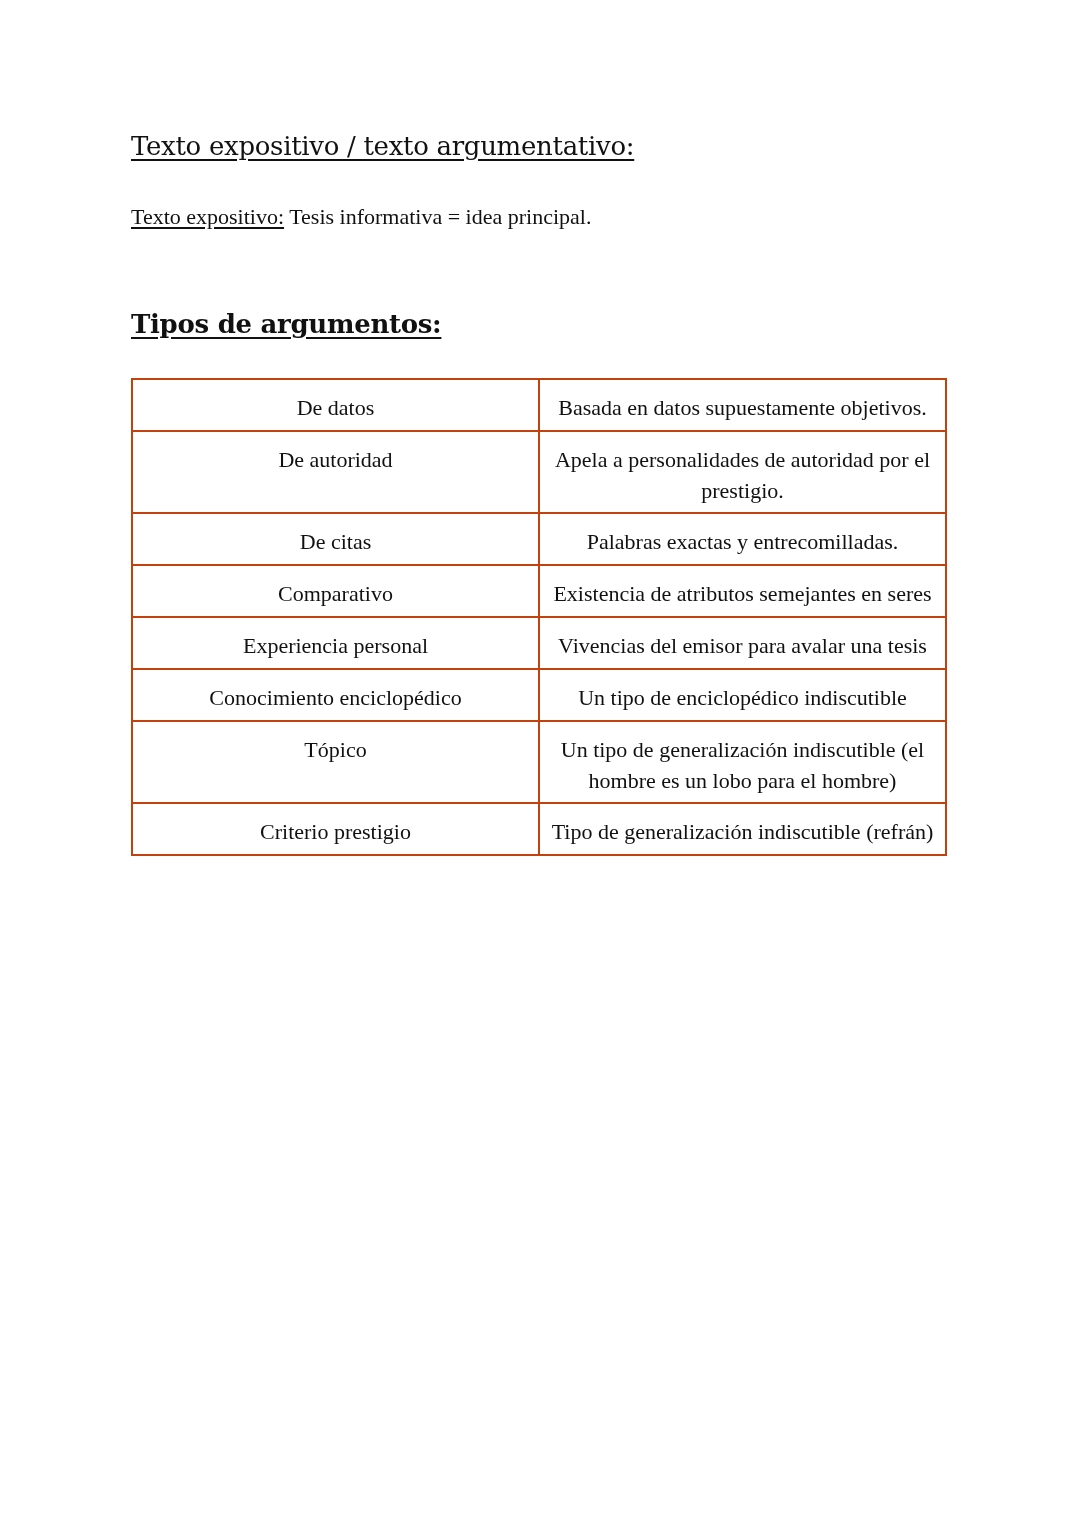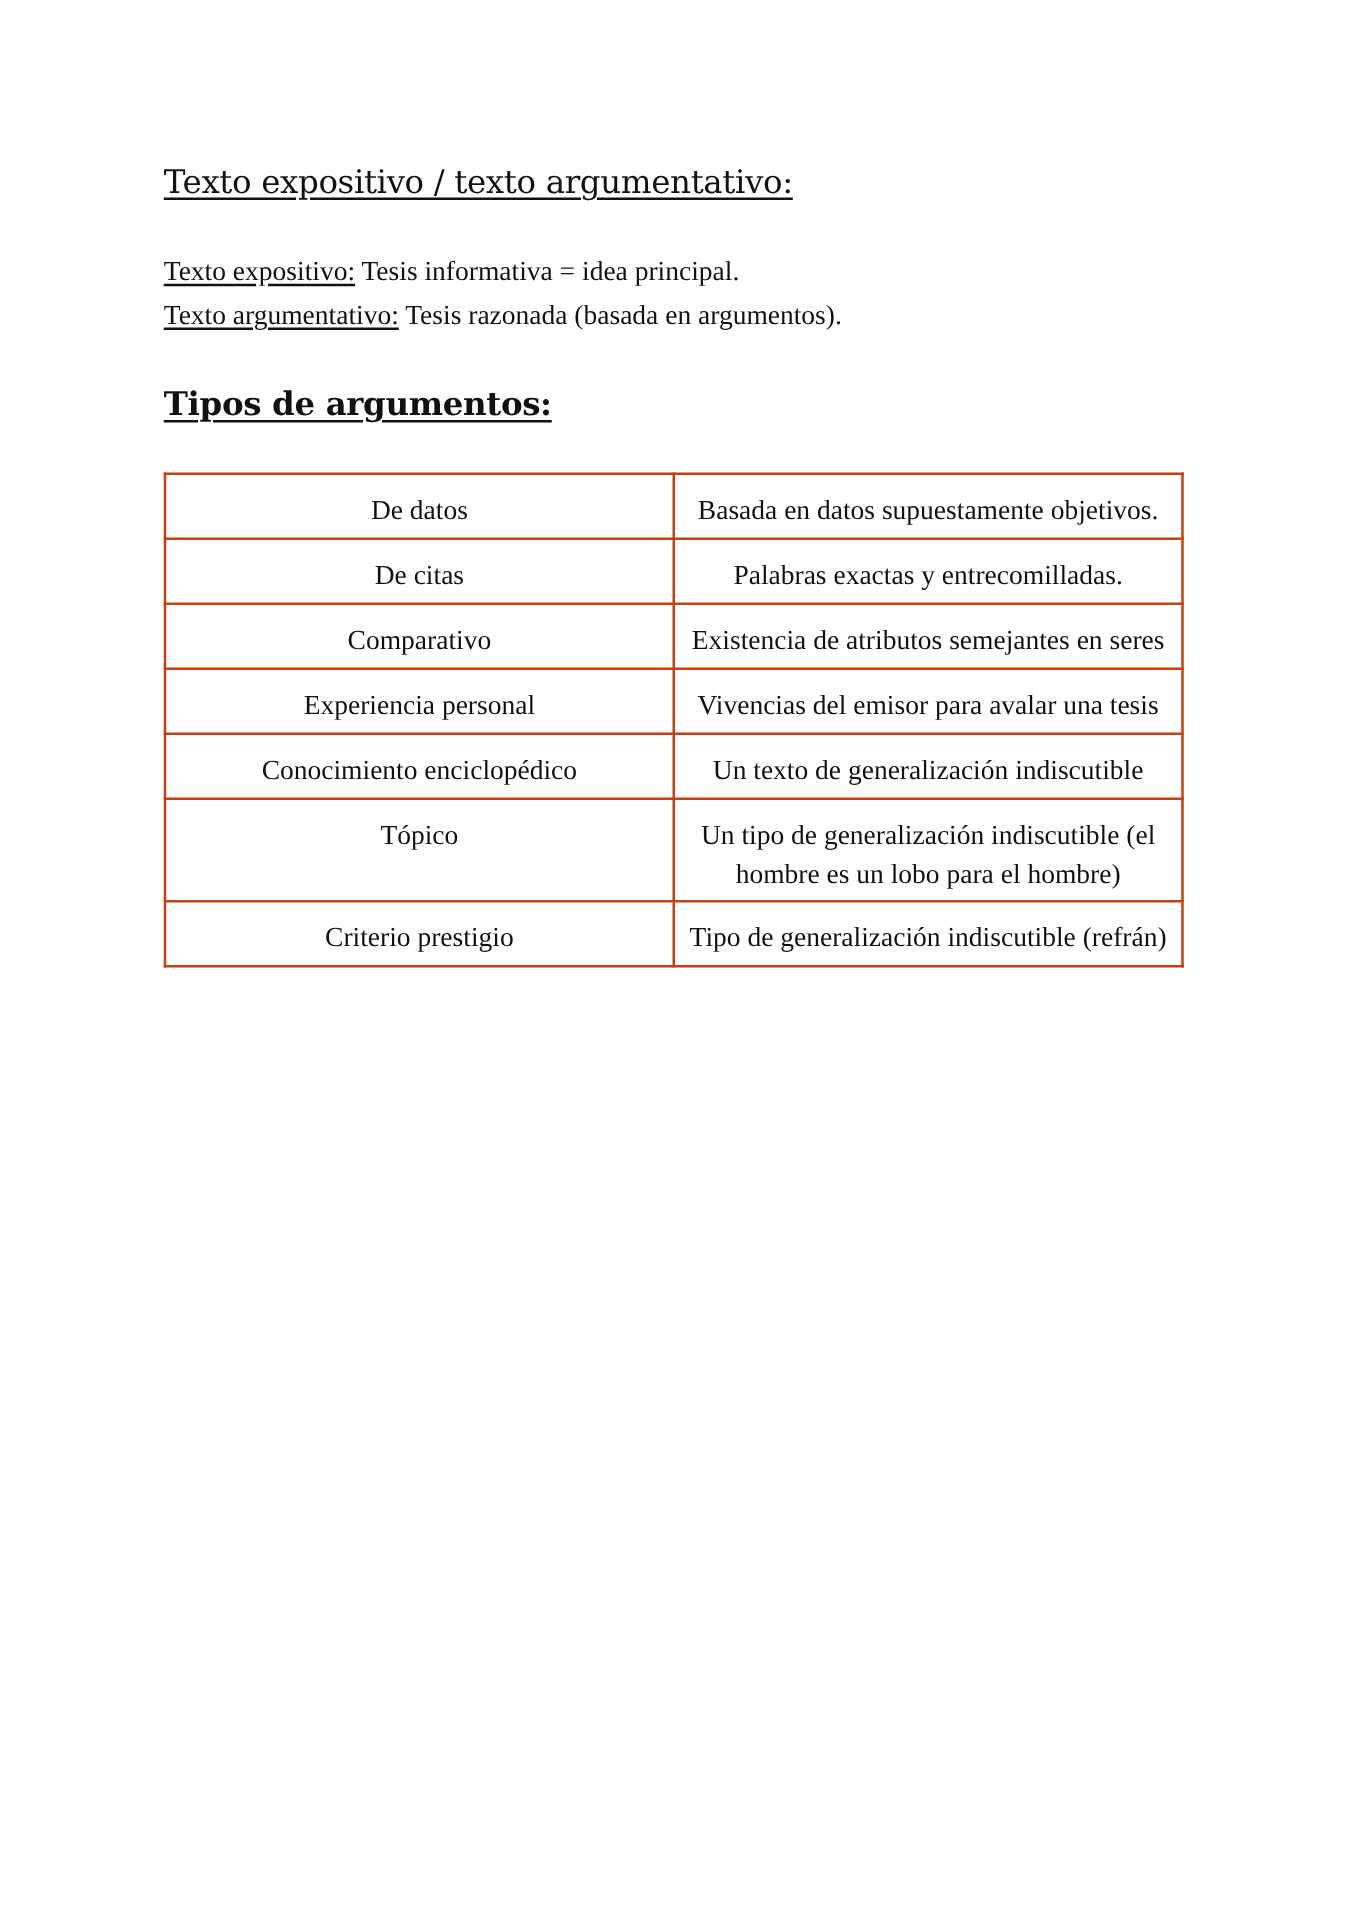--- a/index.html
+++ b/index.html
@@ -40,47 +40,48 @@
 </head>
 <body>
 
 <div class="page">
 
   <h1 class="h1">Texto expositivo / texto argumentativo:</h1>
 
   <div class="line l1">
     <span class="lbl">Texto expositivo:</span><span> Tesis informativa = idea principal.</span>
   </div>
-  <div class="line l2">
-    <span class="lbl">Texto argumentativo:</span><span> Tesis razonada (basada en argumentos).</span>
-  </div>
 
   <h2 class="h2">Tipos de argumentos:</h2>
 
   <table class="args">
     <tbody>
       <tr class="r1">
         <td>De datos</td>
         <td>Basada en datos supuestamente objetivos.</td>
+      </tr>
+      <tr class="r2">
+        <td>De autoridad</td>
+        <td>Apela a personalidades de autoridad por el prestigio.</td>
       </tr>
       <tr class="r1">
         <td>De citas</td>
         <td>Palabras exactas y entrecomilladas.</td>
       </tr>
       <tr class="r1">
         <td>Comparativo</td>
         <td>Existencia de atributos semejantes en seres</td>
       </tr>
       <tr class="r1">
         <td>Experiencia personal</td>
         <td>Vivencias del emisor para avalar una tesis</td>
       </tr>
       <tr class="r1">
         <td>Conocimiento enciclopédico</td>
-        <td>Un texto de generalización indiscutible</td>
+        <td>Un tipo de enciclopédico indiscutible</td>
       </tr>
       <tr class="r2">
         <td>Tópico</td>
         <td>Un tipo de generalización indiscutible (el hombre es un lobo para el hombre)</td>
       </tr>
       <tr class="r1">
         <td>Criterio prestigio</td>
         <td>Tipo de generalización indiscutible (refrán)</td>
       </tr>
     </tbody>

